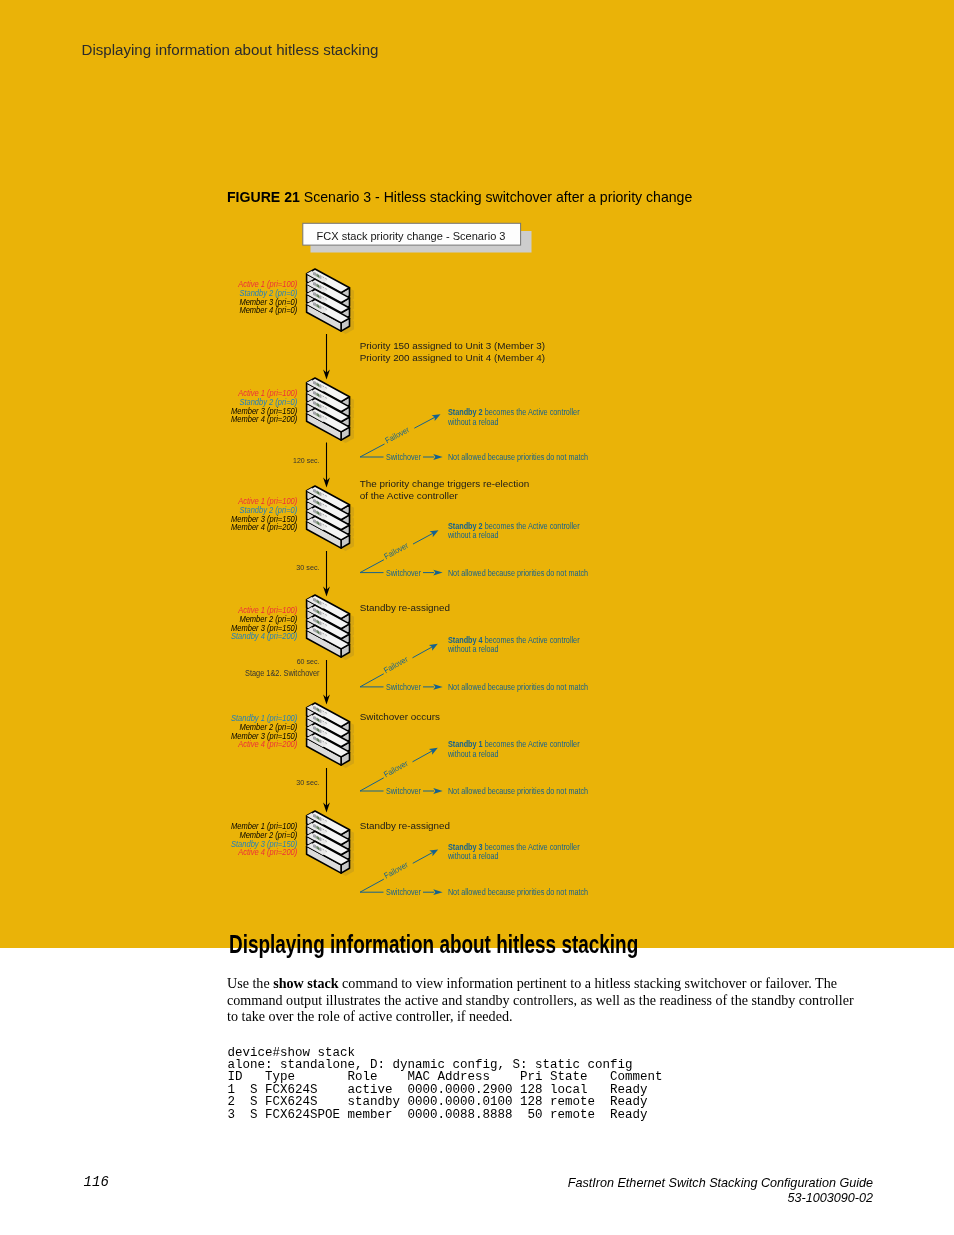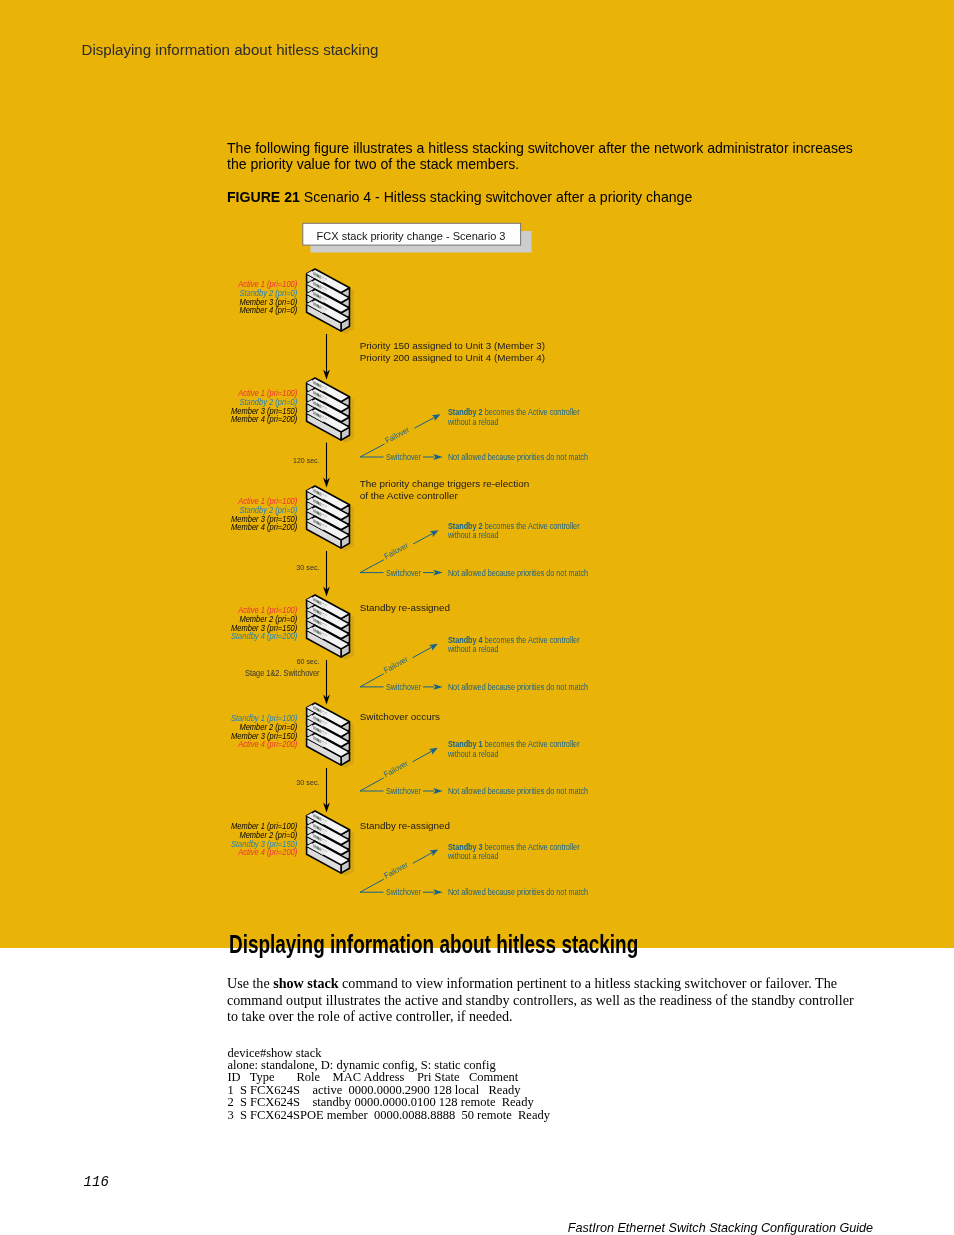--- a/index.html
+++ b/index.html
@@ -6,35 +6,34 @@
   body{width:954px;height:1235px;background:#ffffff;font-family:"Liberation Sans",sans-serif;color:#000;overflow:hidden;}
   .page{position:absolute;left:0;top:0;width:954px;height:948px;background:#eab308;padding-left:32px;}
   .running-head{position:absolute;left:81.5px;top:40.5px;font-size:15.1px;color:#2b2b2b;}
   .body-text{position:absolute;font-size:14.1px;line-height:16.9px;color:#000;}
   .intro{left:227px;top:139.5px;width:636px;}
   .figcap{position:absolute;left:227px;top:189px;font-size:14.1px;white-space:nowrap;}
   .figcap b{font-weight:bold;text-align:center;}
   .h1{position:absolute;left:228.5px;top:929.5px;font-size:25.1px;font-weight:bold;white-space:nowrap;
       transform:scaleX(0.7545);transform-origin:0 0;}
   .para2{left:227px;top:974.6px;width:640px;font-family:Liberation Serif, serif;}
-  .codeblock{position:absolute;left:227.4px;top:1046.5px;font-family:Liberation Serif, serif;
+  .codeblock{position:absolute;left:227.4px;top:1046.5px;font-family:Liberation Mono, monospace;
       font-size:12.5px;line-height:12.42px;white-space:pre;color:#000;}
   .footer-page{position:absolute;left:83.6px;top:1173.5px;font-size:14px;font-style:italic;font-family:Liberation Mono, monospace;}
-  .footer-right{position:absolute;left:373px;width:500px;top:1176px;font-size:12.6px;font-style:italic;text-align:right;line-height:15.2px;margin-top:45px;}
+  .footer-right{position:absolute;left:373px;width:500px;top:1176px;font-size:12.6px;font-style:italic;text-align:right;line-height:15.2px;}
   svg.figure{position:absolute;left:0;top:0;width:954px;height:1235px;overflow:visible;}
   svg.figure .stacks{filter:blur(0.22px);}
   svg text{font-family:"Liberation Sans",sans-serif;}
 </style>
 </head>
 <body>
 
 <div class="page">
   <div class="running-head">Displaying information about hitless stacking</div>
-  <div class="body-text intro">The following figure illustrates a hitless stacking switchover after the network administrator increases the priority value for two of the stack members.</div>
-  <div class="figcap"><b>FIGURE 21</b> <span>Scenario 4 - Hitless stacking switchover after a priority change</span></div>
+  <div class="figcap"><b>FIGURE 21</b> <span>Scenario 3 - Hitless stacking switchover after a priority change</span></div>
 
   <svg class="figure" viewBox="0 0 954 1235">
     <defs>
 <g id="u">
 <polygon points="34.50,18.80 26.10,23.60 26.10,31.80 34.50,27.00" fill="#c8c8c8" stroke="#000" stroke-width="1.6" stroke-linejoin="round"></polygon>
 <polygon points="-8.40,4.80 26.10,23.60 26.10,31.80 -8.40,13.00" fill="#dcdcdc" stroke="#000" stroke-width="1.6" stroke-linejoin="round"></polygon>
 <polygon points="0.00,0.00 34.50,18.80 26.10,23.60 -8.40,4.80" fill="#f4f4f4" stroke="#000" stroke-width="1.6" stroke-linejoin="round"></polygon>
 <polygon points="-3.36,1.92 12.86,10.76 7.81,13.64 -8.40,4.80" fill="#e8e8e8" stroke="none"></polygon>
 <line x1="-3.36" y1="1.92" x2="12.86" y2="10.76" stroke="#555" stroke-width="0.45" stroke-dasharray="1.8 1.3"></line>
 <rect x="-1.64" y="3.36" width="0.9" height="2.6" fill="#7a7a86"></rect>
@@ -222,14 +221,15 @@
   <div class="codeblock">device#show stack
 alone: standalone, D: dynamic config, S: static config
 ID   Type       Role    MAC Address    Pri State   Comment
 1  S FCX624S    active  0000.0000.2900 128 local   Ready
 2  S FCX624S    standby 0000.0000.0100 128 remote  Ready
 3  S FCX624SPOE member  0000.0088.8888  50 remote  Ready</div>
 
   <div class="footer-page">116</div>
   <div class="footer-right">
       <div>FastIron Ethernet Switch Stacking Configuration Guide</div>
+      <div>53-1003090-02</div>
     </div>
 </div>
 
 </body></html>

